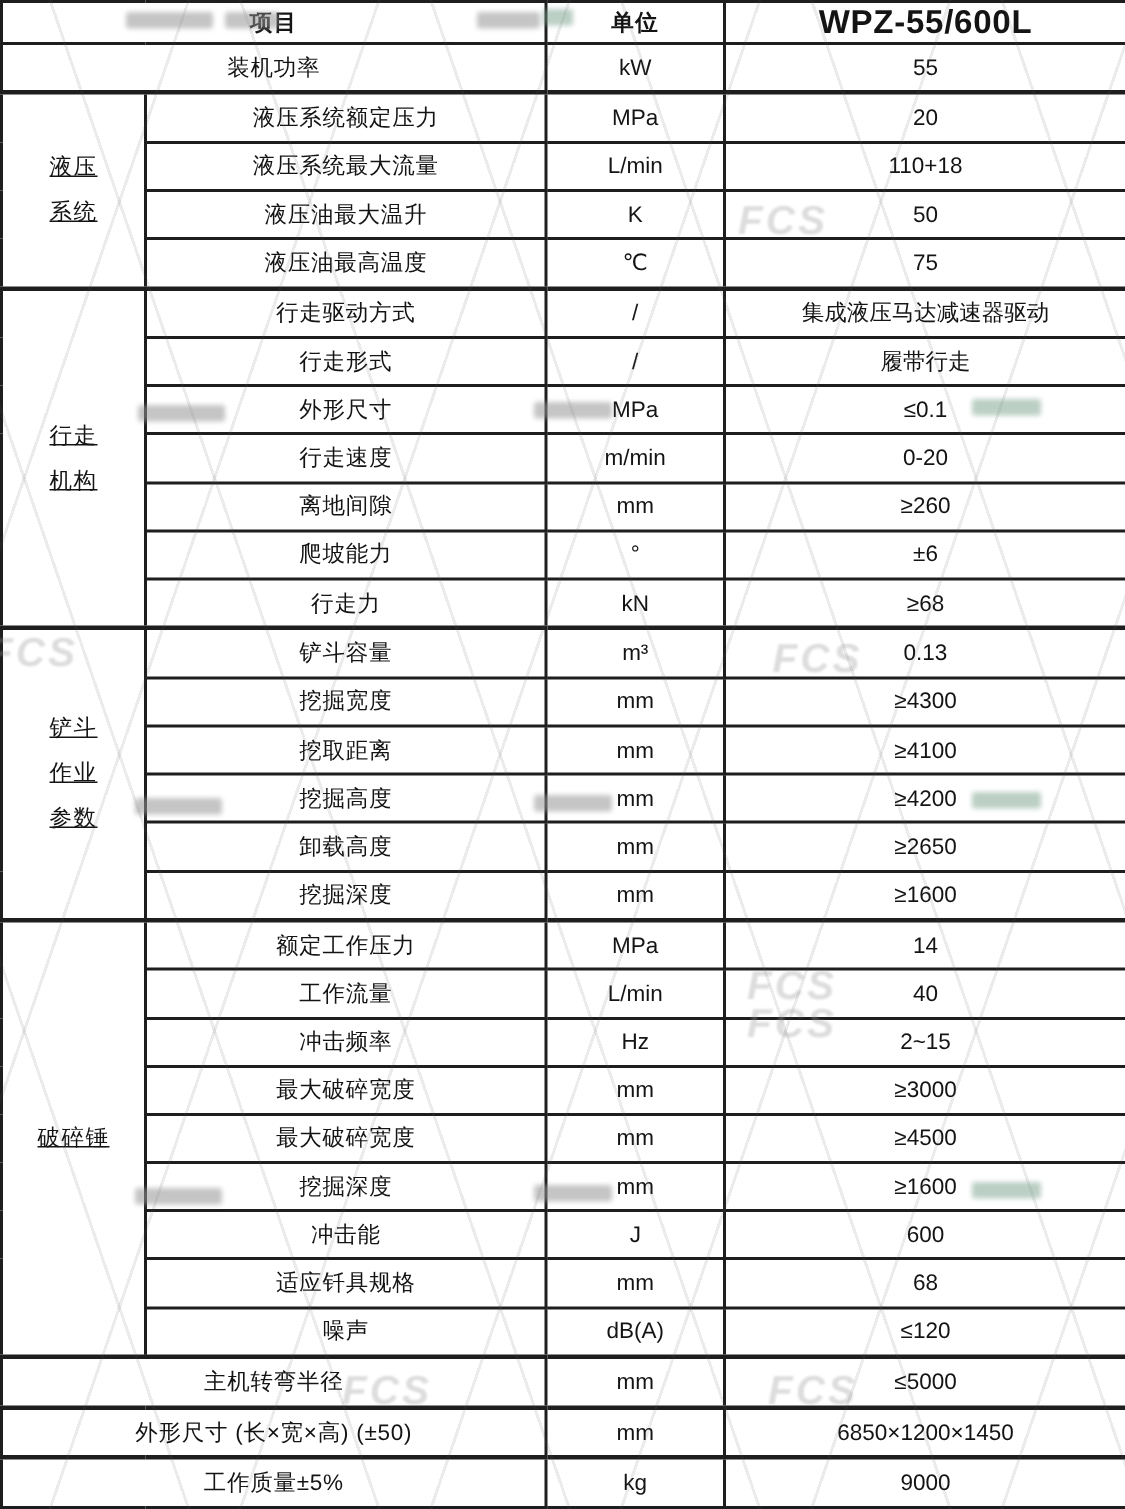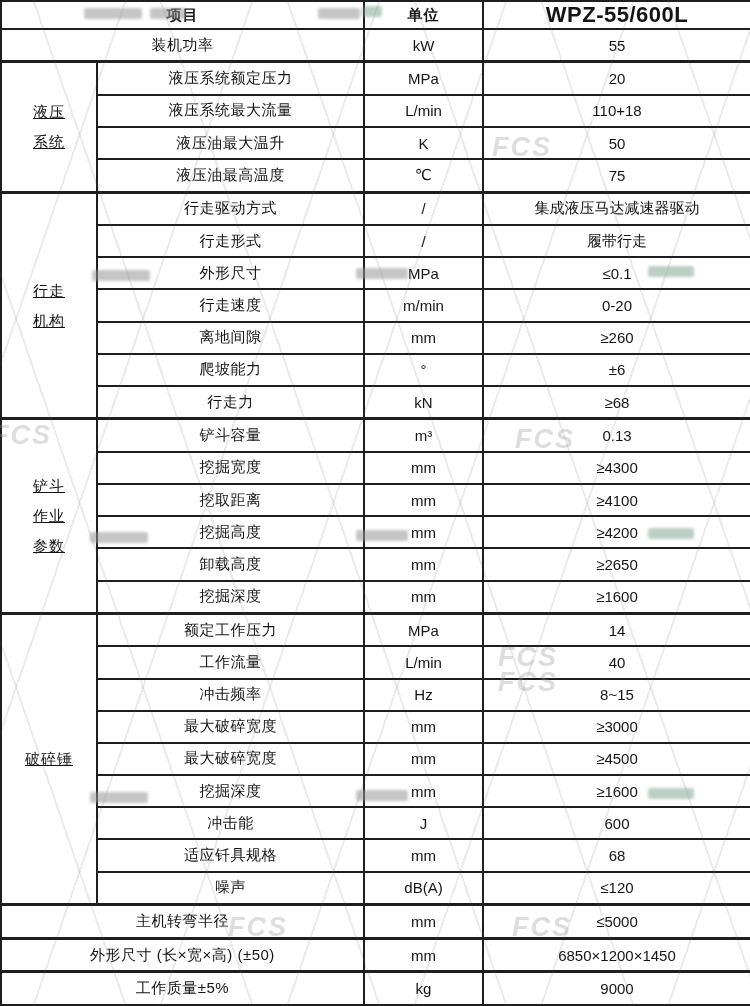--- a/index.html
+++ b/index.html
@@ -203,21 +203,21 @@
           <td class="value-cell">14</td>
         </tr>
         <tr>
           <td class="item-cell">工作流量</td>
           <td class="unit-cell">L/min</td>
           <td class="value-cell">40</td>
         </tr>
         <tr>
           <td class="item-cell">冲击频率</td>
           <td class="unit-cell">Hz</td>
-          <td class="value-cell">8~15</td>
+          <td class="value-cell">2~15</td>
         </tr>
         <tr>
           <td class="item-cell">最大破碎宽度</td>
           <td class="unit-cell">mm</td>
           <td class="value-cell">≥3000</td>
         </tr>
         <tr>
           <td class="item-cell">最大破碎宽度</td>
           <td class="unit-cell">mm</td>
           <td class="value-cell">≥4500</td>

